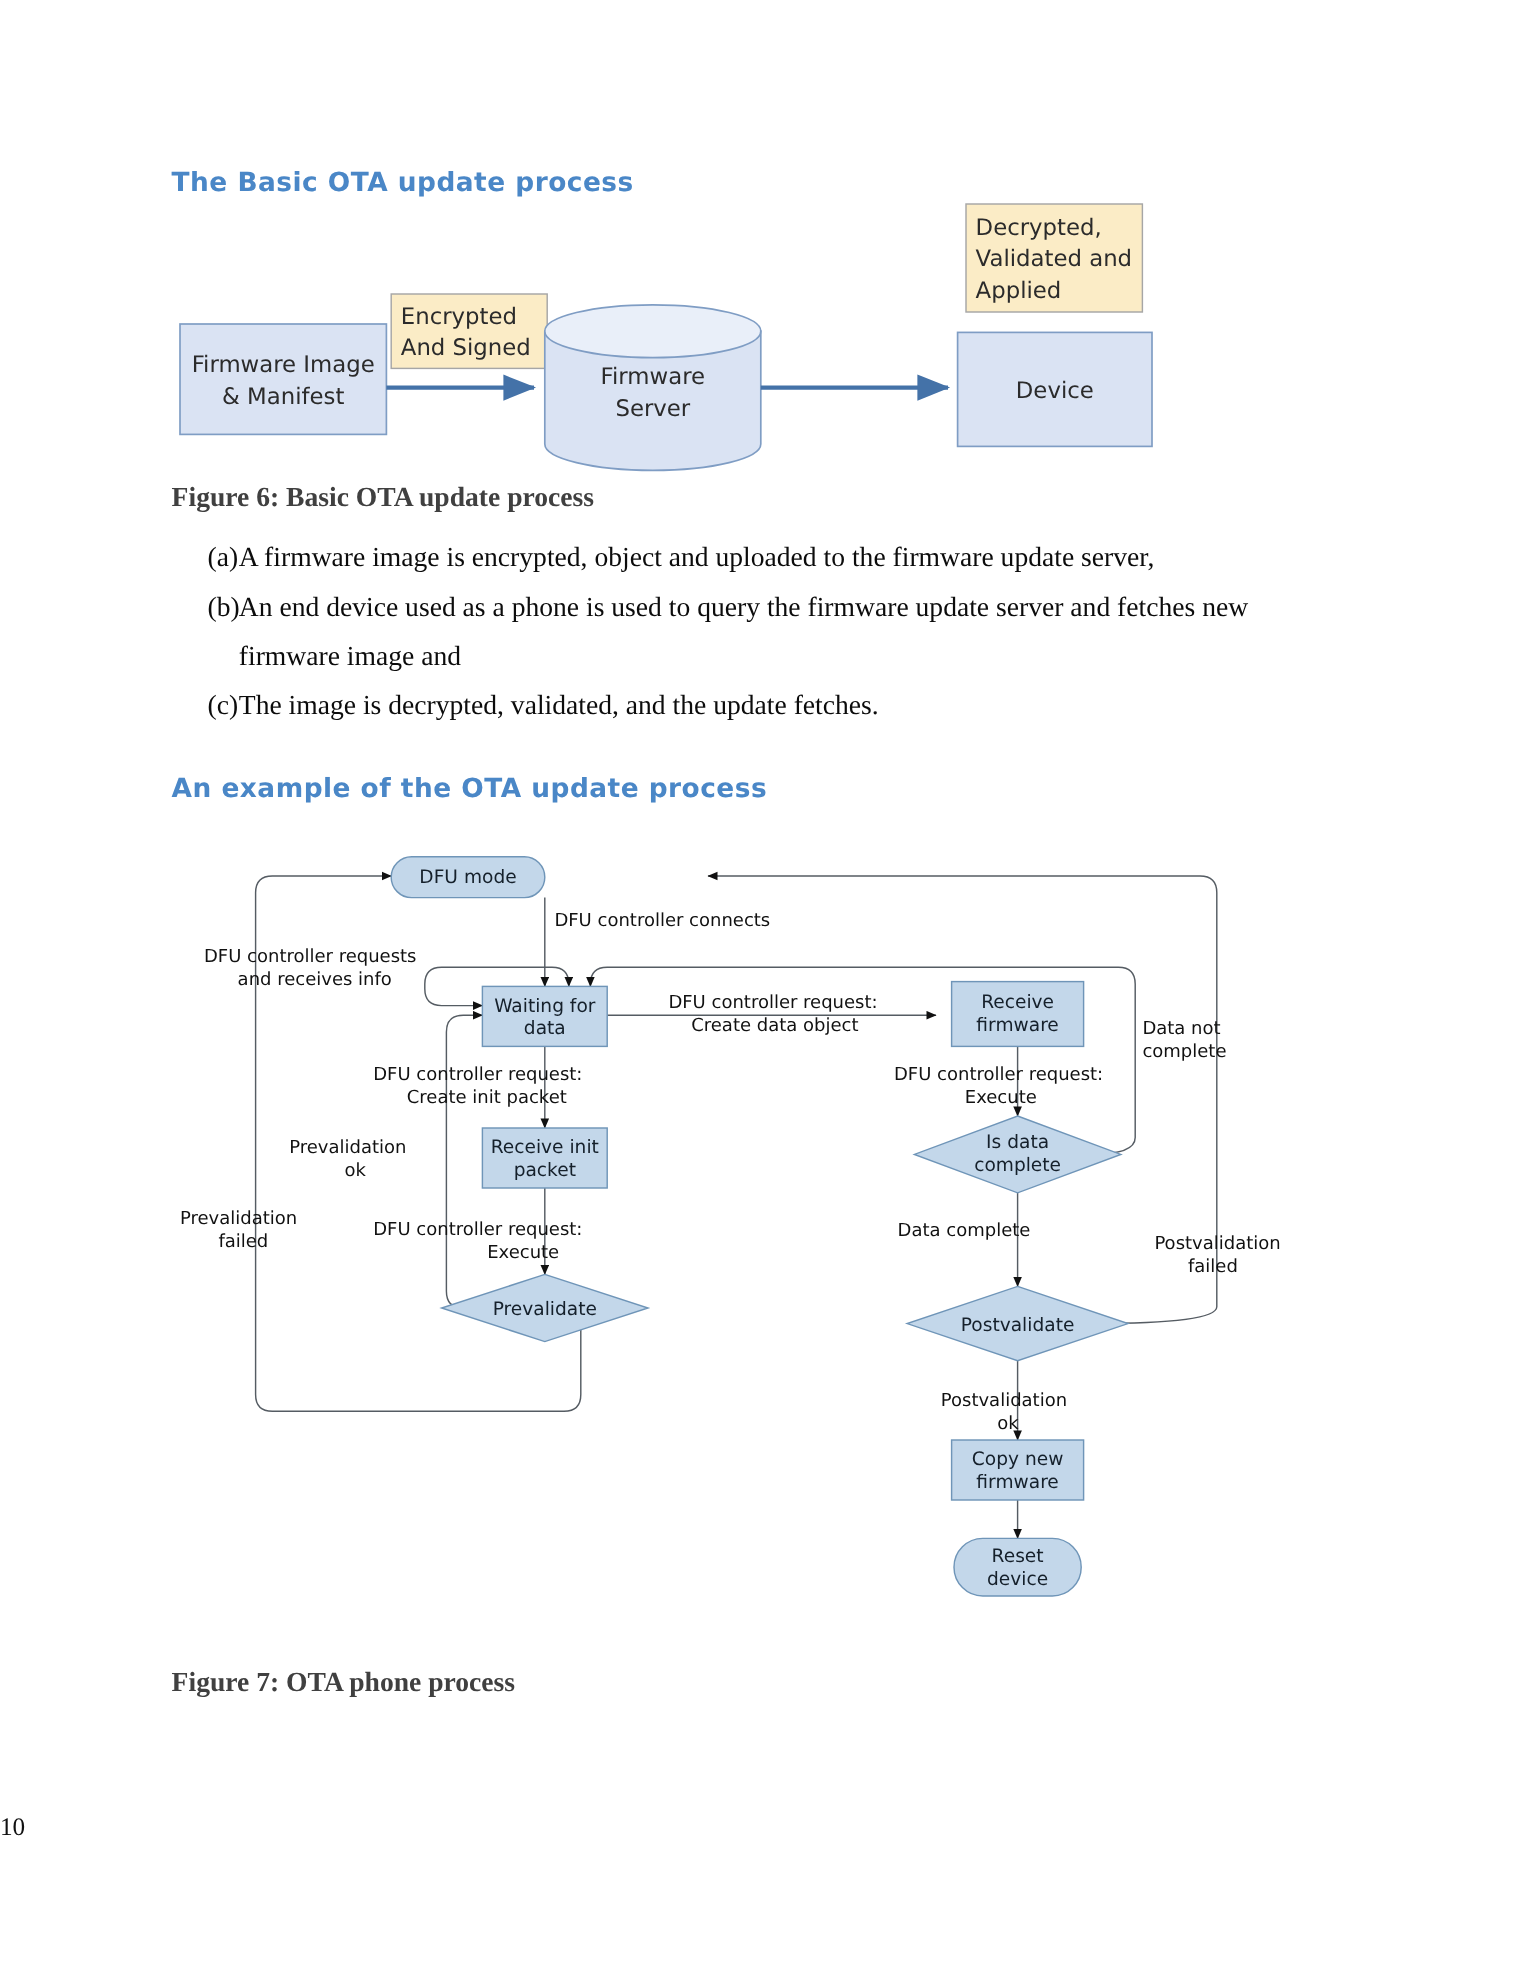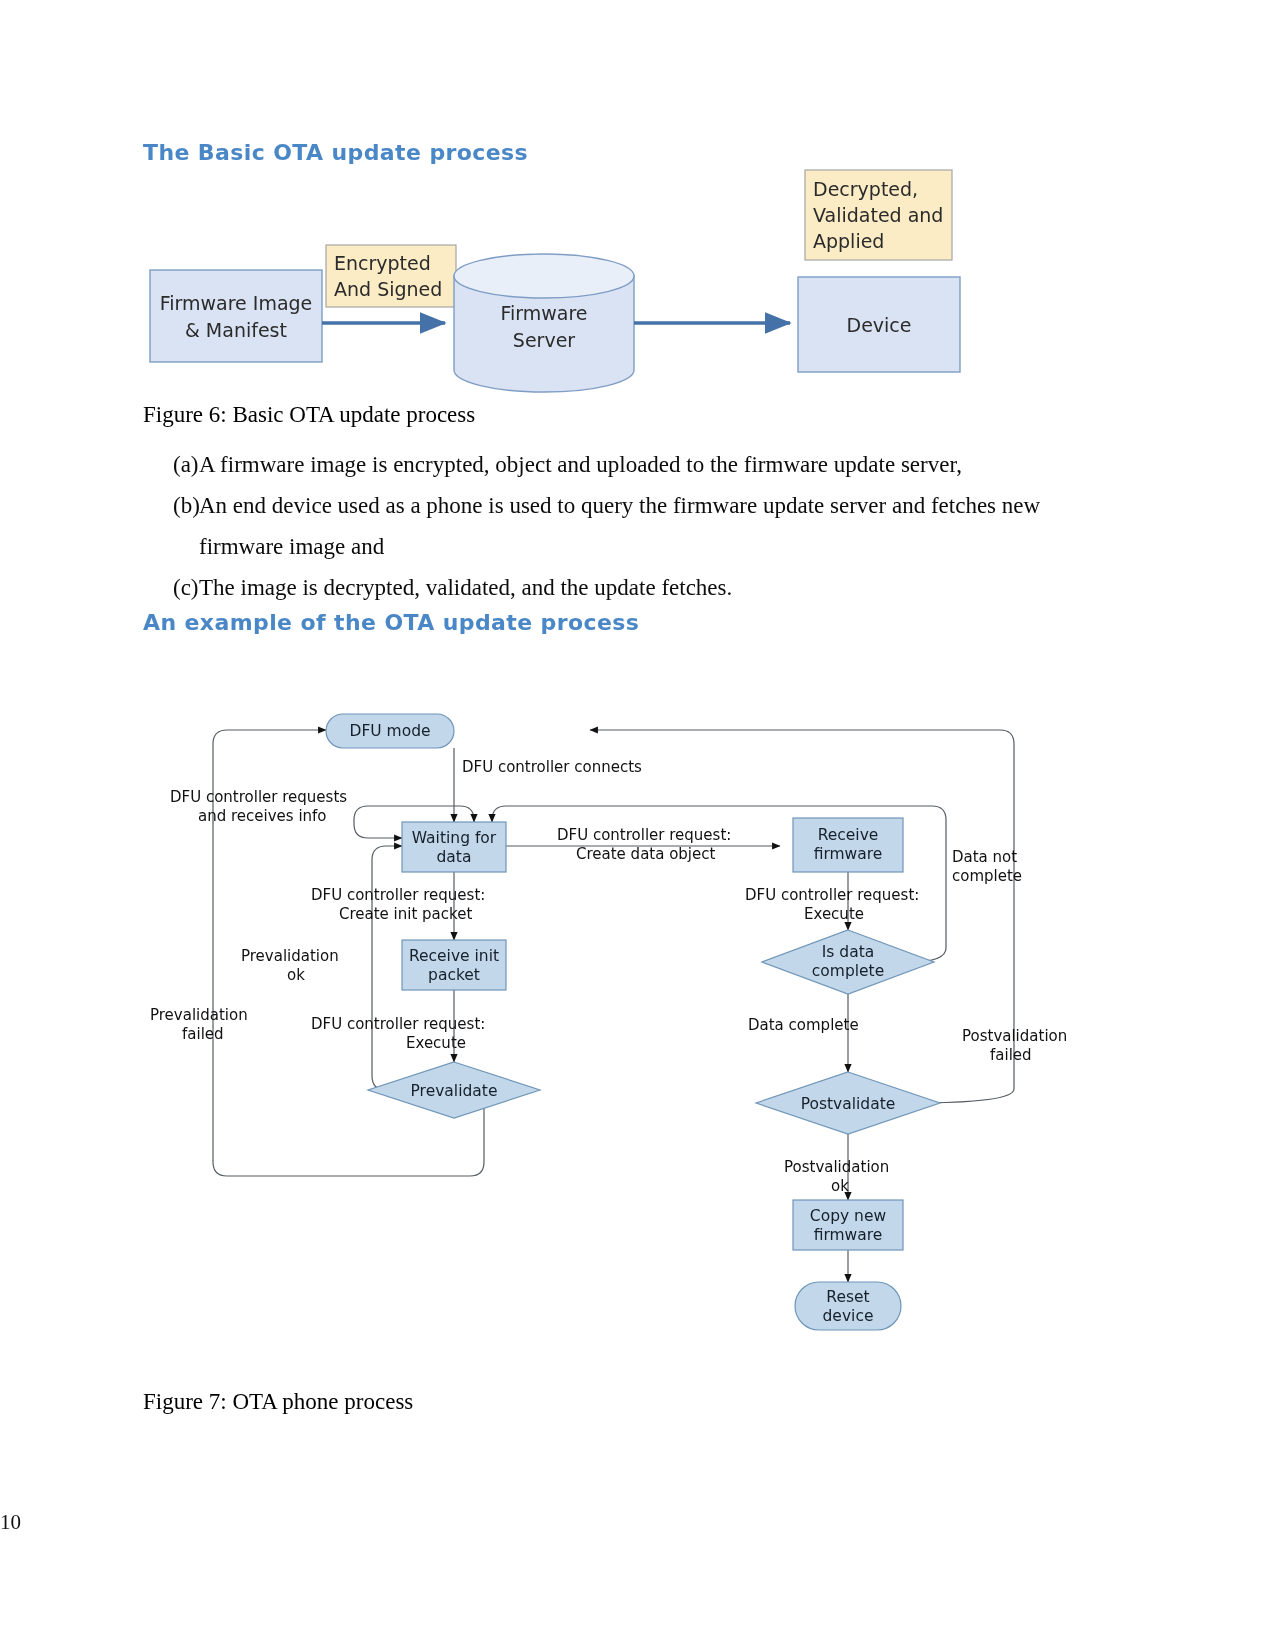--- a/index.html
+++ b/index.html
@@ -18,28 +18,28 @@
   .h-section {
     position: absolute;
     font-family: "DejaVu Sans", sans-serif;
     font-weight: bold;
     font-size: 22px;
     letter-spacing: 0.4px;
     color: #4a87c7;
     white-space: nowrap;
   }
   #heading-basic { left: 143px; top: 140px; }
-  #heading-example { left: 143px; top: 610px; }
+  #heading-example { left: 143px; top: 645px; }
 
   .fig-caption {
     position: absolute;
     font-family: "Liberation Serif", serif;
-    font-weight: normal;
+    font-weight: bold;
     font-size: 23px;
-    color: #000000;
+    color: #404040;
     white-space: nowrap;
   }
   #caption-fig6 { left: 143px; top: 402px; }
   #caption-fig7 { left: 143px; top: 1389px; }
 
   .list-block {
     position: absolute;
     left: 143px;
     top: 444px;
     width: 930px;

